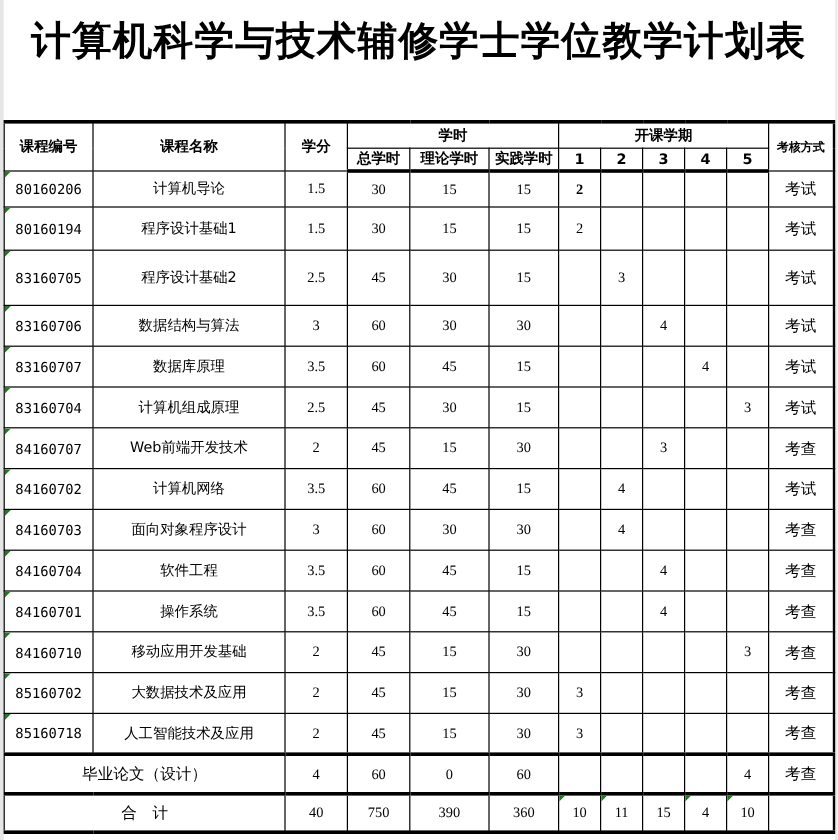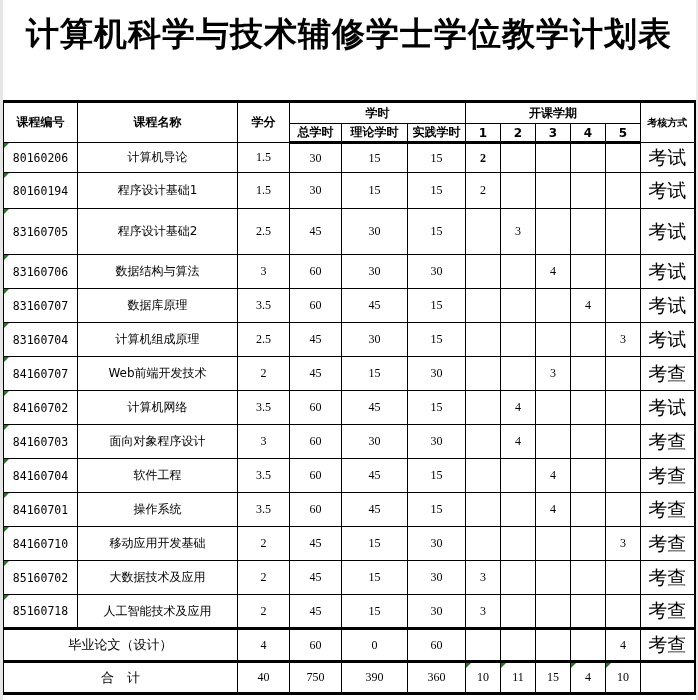--- a/index.html
+++ b/index.html
@@ -31,21 +31,21 @@
   th.sub { font-size: 10px; }
   th.big { font-size: 13px; }
   td.code {
     text-align: left; padding-left: 2px;
     font-family: "DejaVu Sans Mono", "Liberation Mono", monospace; font-size: 11.5px;
   }
   td.name { font-family: "DejaVu Sans", "Liberation Sans", sans-serif; font-size: 12px; }
   td.num { font-family: "Liberation Serif", "DejaVu Serif", serif; font-size: 12px; }
   td.sem { font-family: "Liberation Serif", "DejaVu Serif", serif; font-size: 12px; text-align: left; padding-left: 14px; }
   td.sem.bold { font-weight: bold; }
-  td.exam { font-family: "DejaVu Sans", "Liberation Sans", sans-serif; font-size: 19px; }
+  td.exam { font-family: "DejaVu Sans", "Liberation Sans", sans-serif; font-size: 13px; }
   td.label-bold {
     font-family: "DejaVu Sans", "Liberation Sans", sans-serif; font-weight: normal; font-size: 13px;
   }
   tr.thick-top td { border-top: 3px solid #000; }
   tr.head-bottom th { border-bottom: 3px solid #000; }
   .tri::before {
     content: ""; position: absolute; left: 0; top: 0;
     border-top: 5px solid #1e7b1e; border-right: 5px solid transparent;
   }
 </style>

